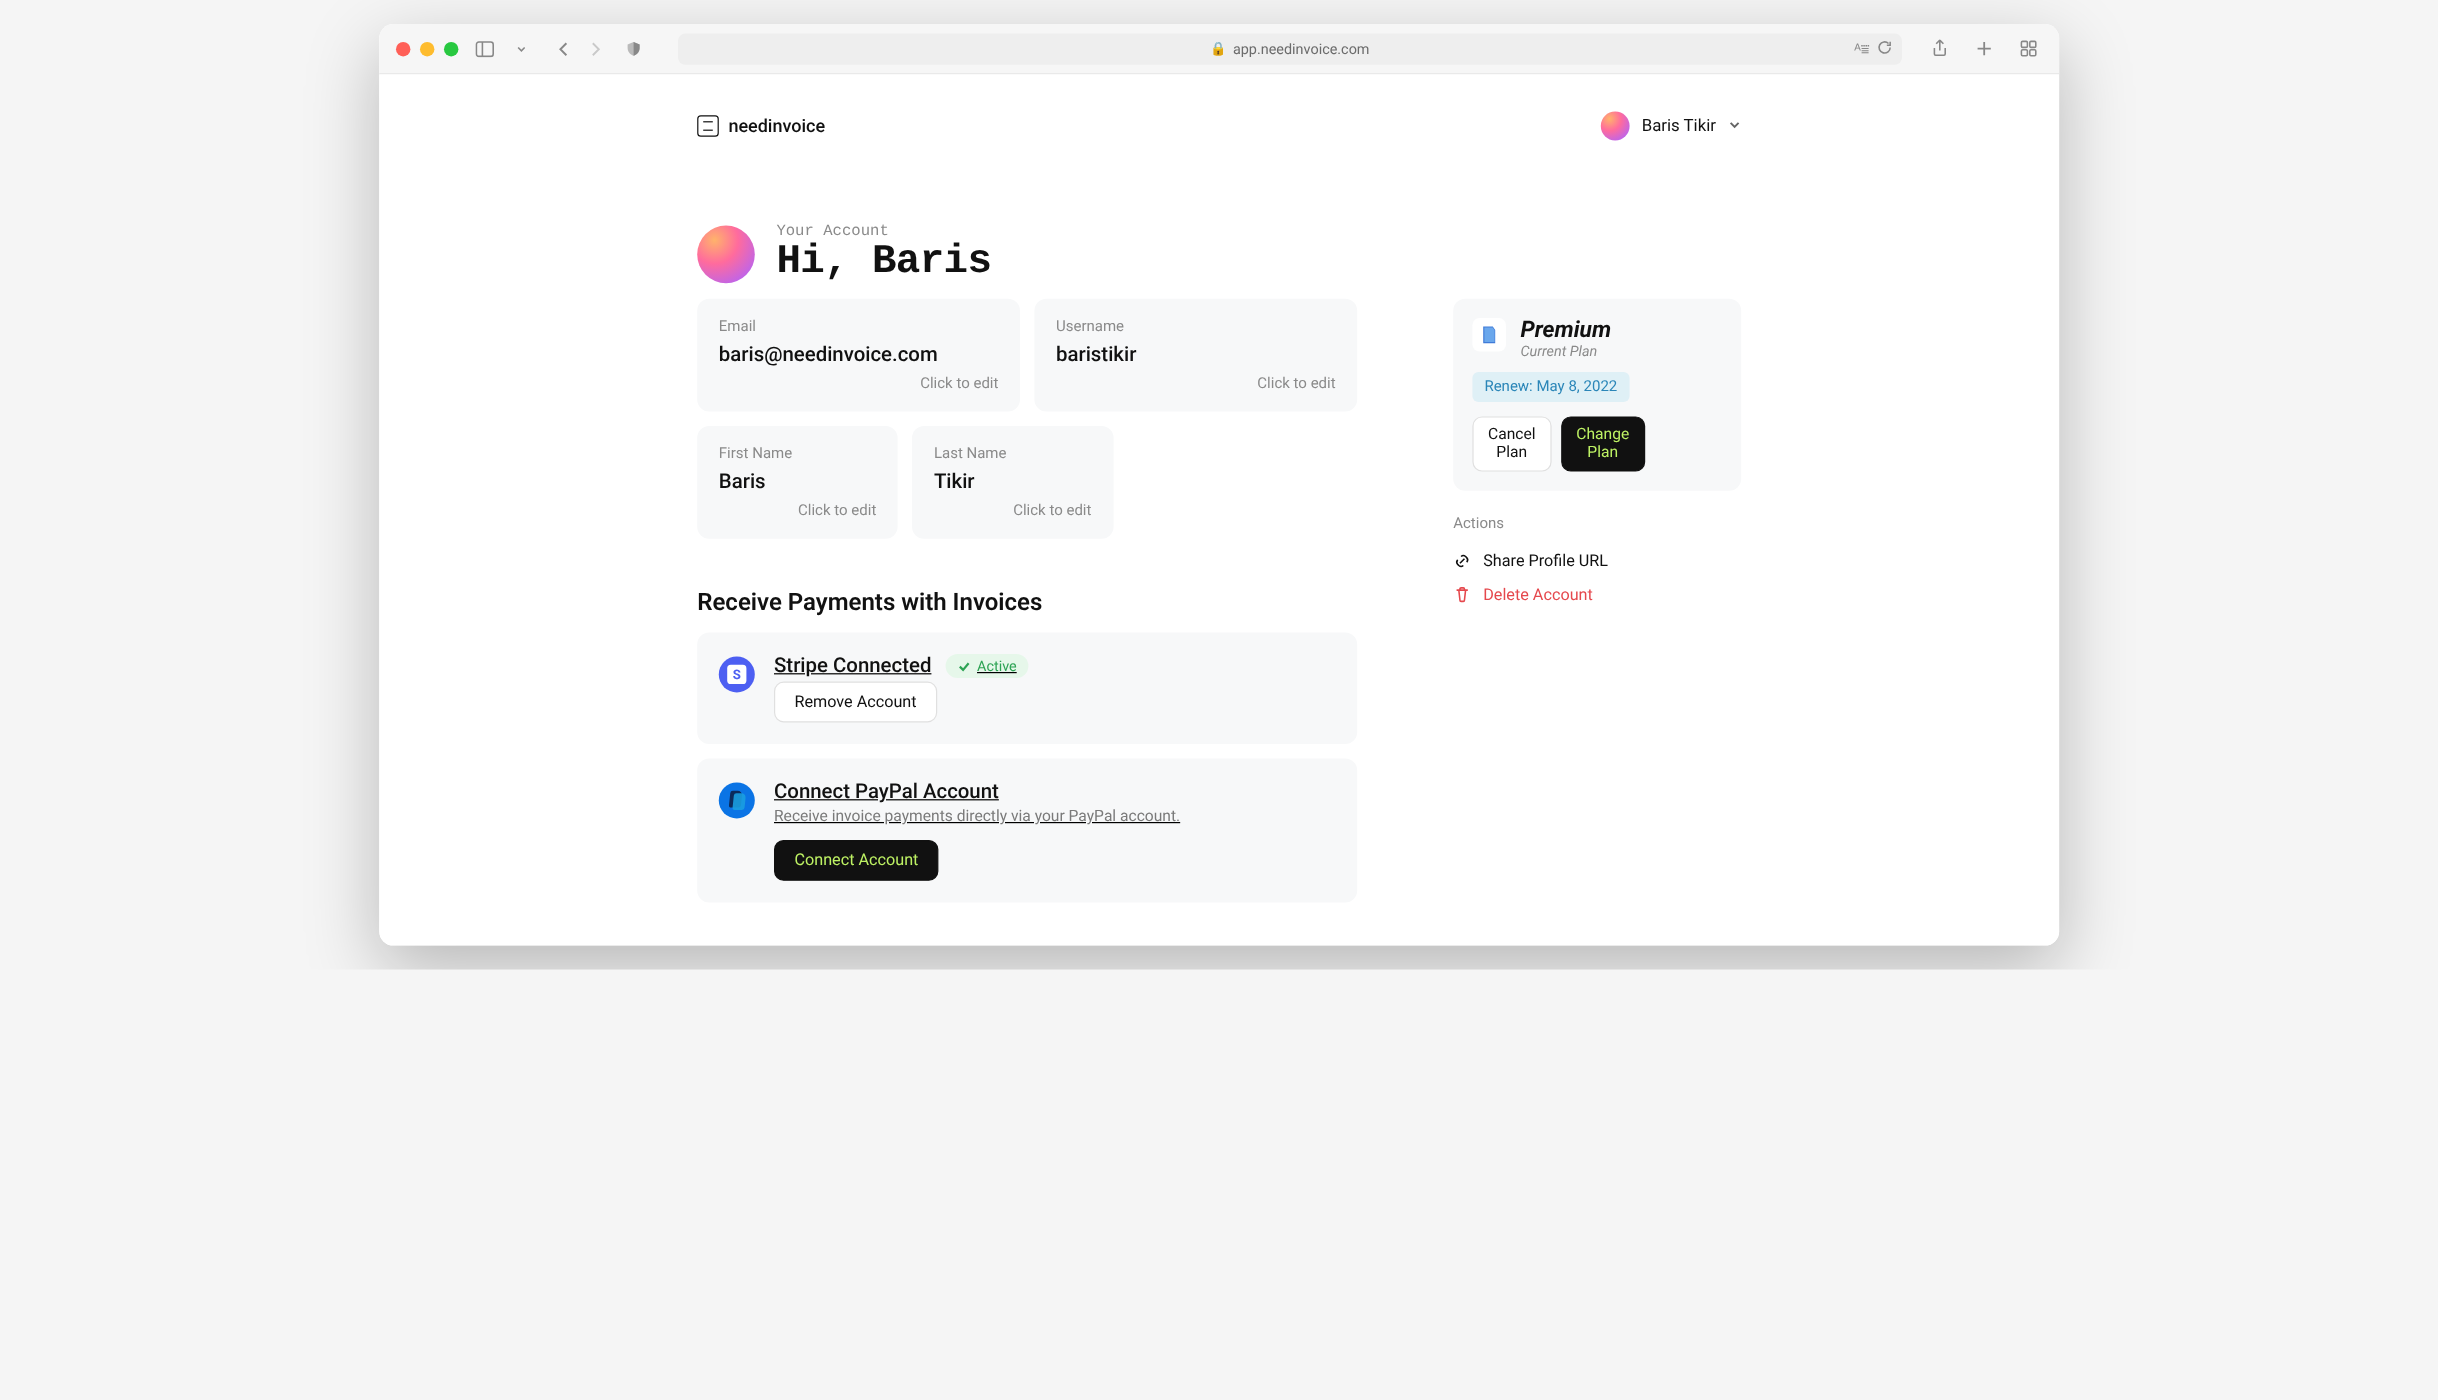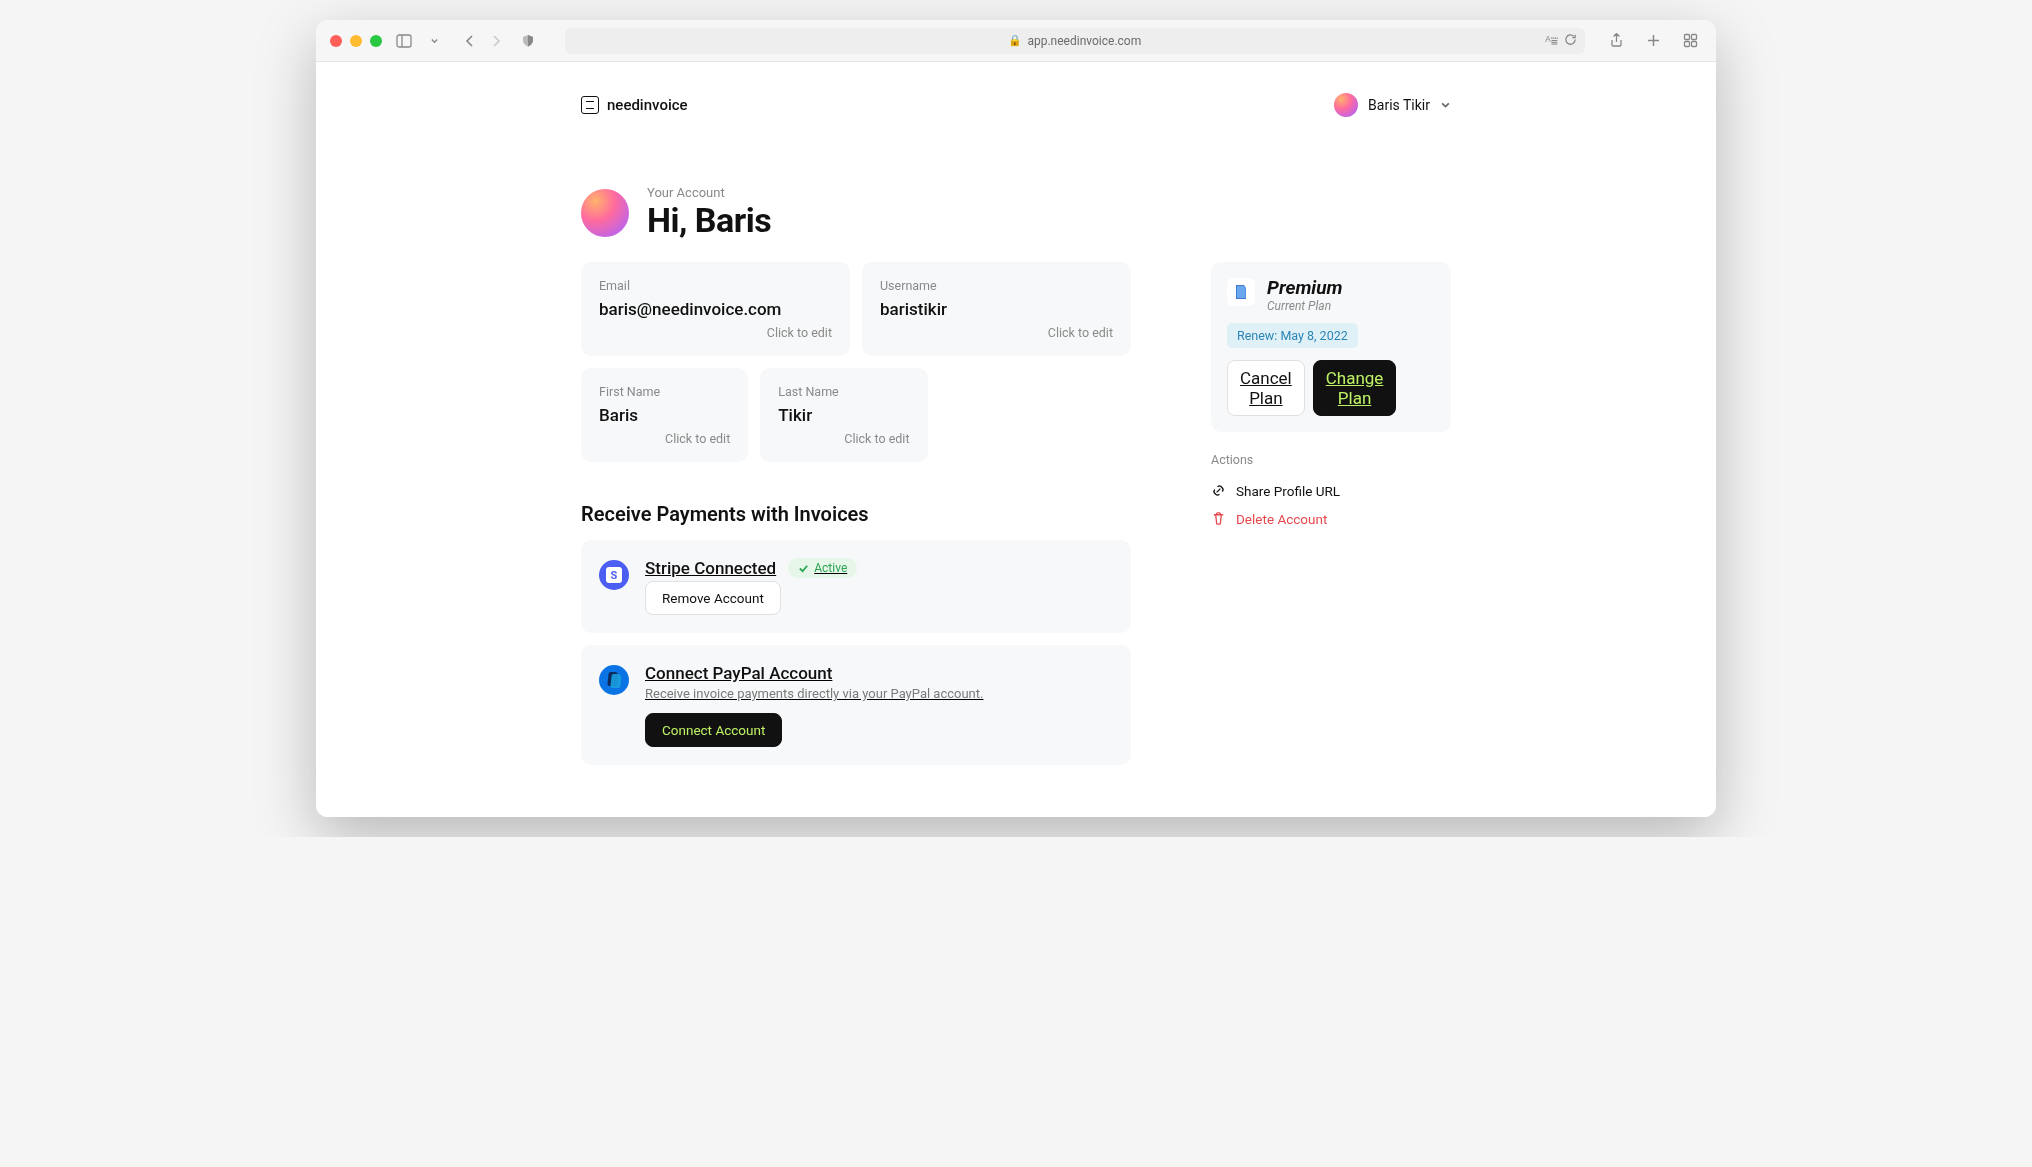--- a/index.html
+++ b/index.html
@@ -50,21 +50,21 @@
     }
     .url-bar .lock { margin-right: 5px; font-size: 11px; }
     .url-bar .right-tools { position:absolute; right:8px; display:flex; gap:6px; align-items:center; color:#888;}
     .chrome-right { display:flex; gap:14px; }
     .shield-left { margin-left: auto; margin-right: 6px; }
 
     
     .app {
       background: #fff;
       min-height: 720px;
-      padding-bottom: 40px;
+      padding-bottom: 24px;
     }
     .container {
       width: 870px;
       margin: 0 auto;
       padding-top: 18px;
     }
     .topbar {
       display: flex;
       align-items: center;
       justify-content: space-between;
@@ -83,21 +83,21 @@
     .user-menu {
       display:flex; align-items:center; gap:10px; font-size:14px; color:#111; cursor:pointer;
     }
     .avatar-sm {
       width: 24px; height: 24px; border-radius: 50%;
       background: radial-gradient(circle at 30% 25%, #ffb36b, #ff6b9d 40%, #c064e8 80%);
     }
     .chev { color:#666; }
 
     .account-header {
-      display:flex; align-items:center; gap:18px; margin-top: 55px; margin-bottom: 22px;
+      display:flex; align-items:center; gap:18px; margin-top: 55px; margin-bottom: 11px; font-family: Liberation Mono, monospace;
     }
     .avatar-lg {
       width: 48px; height: 48px; border-radius: 50%;
       background: radial-gradient(circle at 30% 25%, #ffb36b, #ff6b9d 40%, #c064e8 80%);
     }
     .account-header .label { font-size: 13px; color: #8a8a8a; }
     .account-header h1 { font-size: 34px; font-weight: 700; letter-spacing: -0.5px; color:#111; }
 
     .layout {
       display: grid;
@@ -168,21 +168,21 @@
     .plan-head { display:flex; gap:12px; align-items:flex-start; margin-bottom:10px;font-style:italic;}
     .plan-icon { width:28px;height:28px;background:#fff;border-radius:6px;display:flex;align-items:center;justify-content:center;}
     .plan-icon svg { color:#2b6dd4; }
     .plan-title { font-size:19px; font-weight:700; color:#111; line-height:1.1;}
     .plan-sub { font-size:12px; color:#8a8a8a; }
     .renew-chip {
       display:inline-block; background:#dff0f6; color:#2b86b8;
       font-size:12.5px; padding:5px 10px; border-radius:5px; margin-bottom:12px;
     }
     .plan-buttons { display:flex; gap:8px;}
-    .plan-buttons .btn { flex:0; padding:7px 12px; font-size:17px;text-decoration:underline;}
+    .plan-buttons .btn { flex:0; padding:7px 12px; font-size:13px;}
 
     .actions-label { font-size:12.5px; color:#8a8a8a; margin-bottom:10px;}
     .action-item {
       display:flex; align-items:center; gap:10px;
       font-size:13.5px; color:#111; padding:6px 0; cursor:pointer;
     }
     .action-item.danger { color:#e5484d; }
     .action-item svg { width:15px; height:15px; }
   </style>
 </head>

